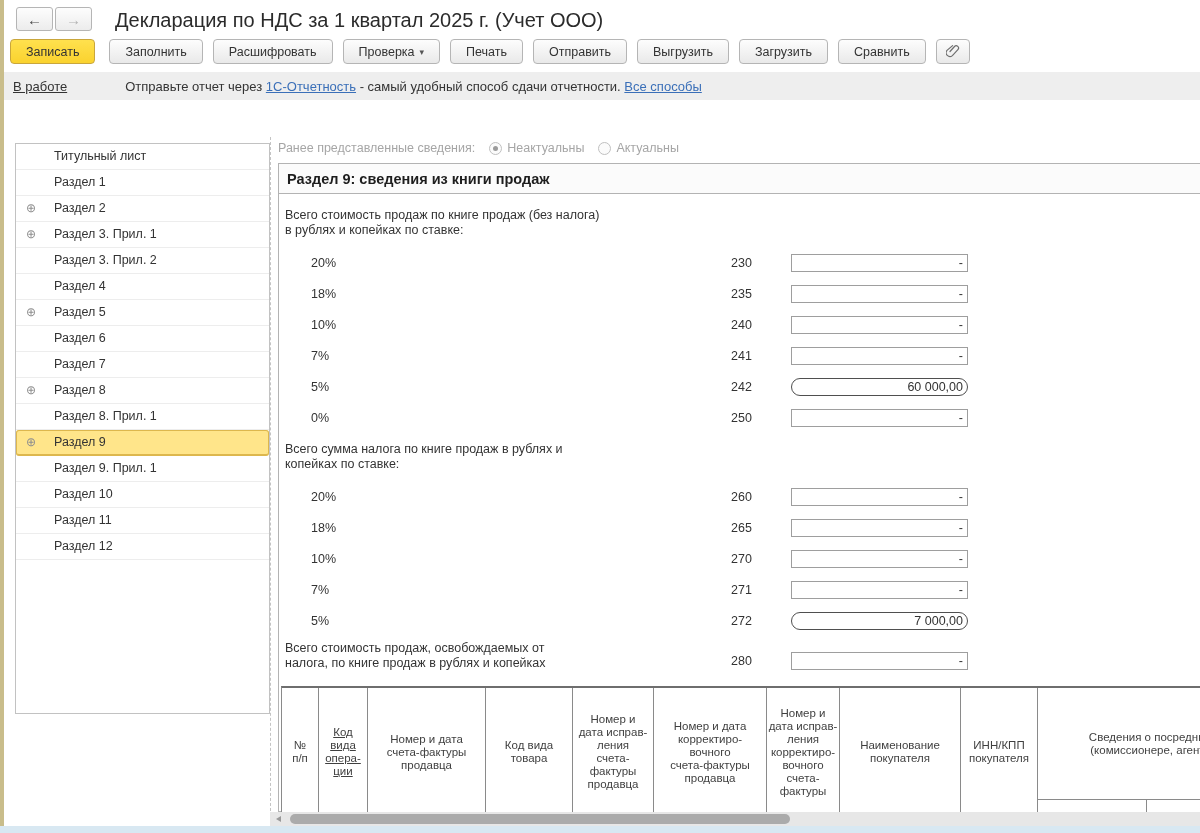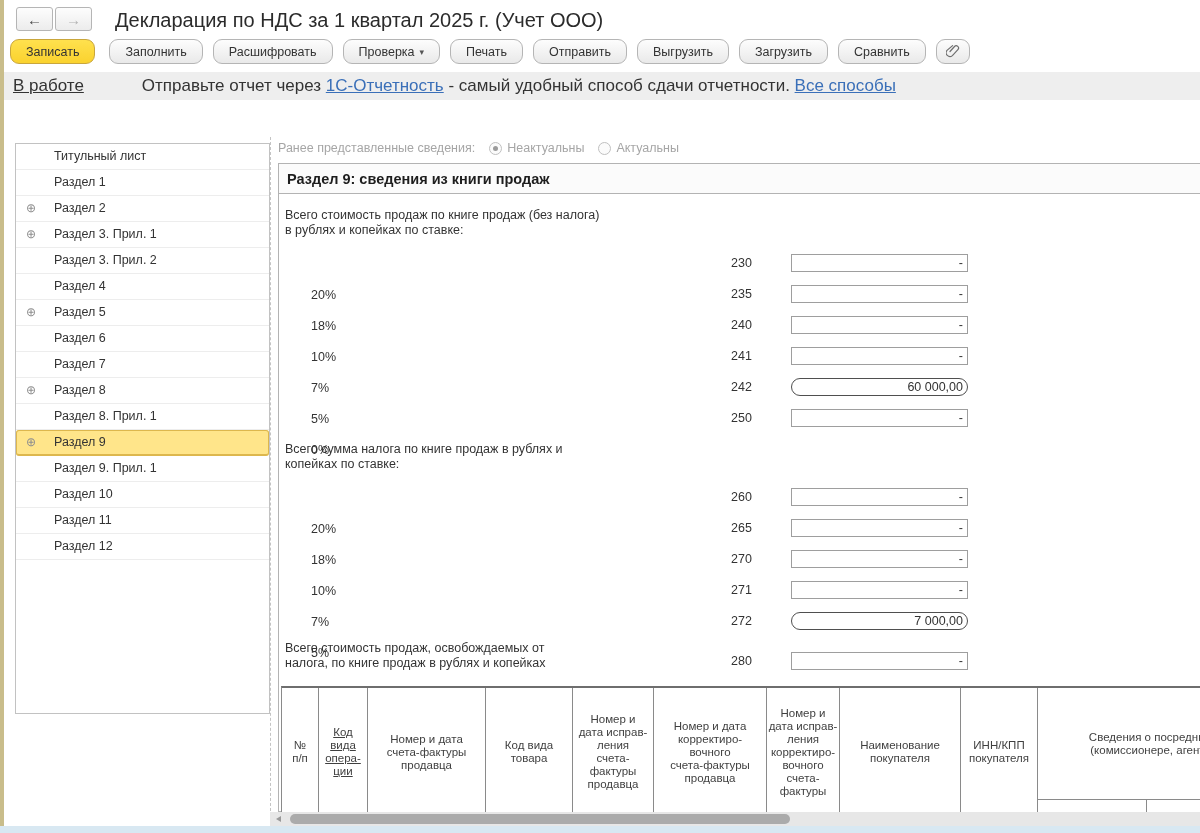--- a/index.html
+++ b/index.html
@@ -21,32 +21,32 @@
     background:linear-gradient(#FDFDFD,#ECECEC); border:1px solid #B5B5B5; border-radius:3px;
     font-size:15px; color:#4A4A4A; cursor:pointer;
   }
   .nav-btn.disabled { color:#B3B3B3; }
   .window-title { position:absolute; left:115px; top:9px; font-size:20px; color:#2B2B2B; white-space:nowrap; }
 
   
   .toolbar { position:absolute; left:10px; top:39px; display:flex; align-items:center; gap:10px; }
   .tb-btn {
     height:25px; padding:0 15px; display:flex; align-items:center; gap:5px;
-    background:linear-gradient(#FDFDFD,#E9E9E9); border:1px solid #B5B5B5; border-radius:9px;
+    background:linear-gradient(#FDFDFD,#E9E9E9); border:1px solid #B5B5B5; border-radius:4px;
     font-size:12.5px; color:#333; white-space:nowrap; cursor:pointer;
   }
   .tb-btn.save {
     background:linear-gradient(#FFE14E,#FAD22E); border-color:#C9A63C; margin-right:4px;
   }
   .caret { font-size:9px; color:#555; }
   .tb-btn.attach { padding:0 9px; }
   .tb-btn.attach svg { display:block; }
 
   
-  .status-bar { position:absolute; left:4px; top:72px; width:1196px; height:28px; background:#EEEEEE; display:flex; align-items:center; font-size:17px; }
+  .status-bar { position:absolute; left:4px; top:72px; width:1196px; height:28px; background:#EEEEEE; display:flex; align-items:center; font-size:13px; }
   .status-state { margin-left:9px; color:#333; text-decoration:underline; cursor:pointer; }
   .status-msg { margin-left:58px; color:#333; white-space:nowrap; }
   .status-msg a, .link { color:#3A6FB8; text-decoration:underline; cursor:pointer; }
 
   
   .sidebar { position:absolute; left:15px; top:143px; width:255px; height:571px; border:1px solid #C2C2C2; background:#fff; }
   .sb-item { position:relative; height:26px; line-height:25px; padding-left:38px; font-size:12.5px; color:#333; border-bottom:1px solid #EDEDED; cursor:pointer; white-space:nowrap; }
   .sb-item .expander { position:absolute; left:10px; top:0; color:#8F8F8F; font-size:12px; }
   .sb-item.selected { background:#FFE58A; box-shadow: inset 0 0 0 1px #DDB74D; border-radius:3px; border-bottom-color:#DDB74D; }
 
@@ -57,21 +57,21 @@
   .prior-row { height:22px; display:flex; align-items:center; font-size:12.5px; color:#A6A6A6; }
   .radio { width:13px; height:13px; border:1px solid #C0C0C0; border-radius:50%; background:#FBFBFB; position:relative; margin:0 5px 0 14px; flex:none; cursor:pointer; }
   .radio.sel::after { content:''; position:absolute; left:3px; top:3px; width:5px; height:5px; background:#9B9B9B; border-radius:50%; }
 
   .section-box { position:absolute; left:0; top:26px; width:930px; height:649px; border:1px solid #B3B3B3; border-right:none; background:#fff; }
   .section-header { height:30px; border-bottom:1px solid #B3B3B3; background:#FBFBFB; display:flex; align-items:center; padding-left:8px; font-size:14.5px; font-weight:bold; color:#1E1E1E; }
 
   .block-label { margin:14px 0 0 6px; font-size:12.5px; line-height:15px; color:#333; white-space:pre-line; }
   .rate-row { position:relative; height:19px; margin-top:12px; }
   .rate-row.first { margin-top:16px; }
-  .rate { position:absolute; left:32px; top:2px; font-size:12.5px;margin-top:32px; }
+  .rate { position:absolute; left:32px; top:2px; font-size:12.5px; }
   .code { position:absolute; left:452px; top:2px; font-size:12.5px; }
   .field {
     position:absolute; left:512px; top:0; width:177px; height:18px;
     border:1px solid #9E9E9E; background:#fff; font-size:12.5px; color:#333;
     text-align:right; padding-right:4px; line-height:16px; cursor:text;
   }
   .field.filled { border-color:#4F4F4F;border-radius:9px; }
 
   .exempt-row { position:relative; height:36px; margin-top:10px; }
   .exempt-row .block-label { margin-top:0; }

